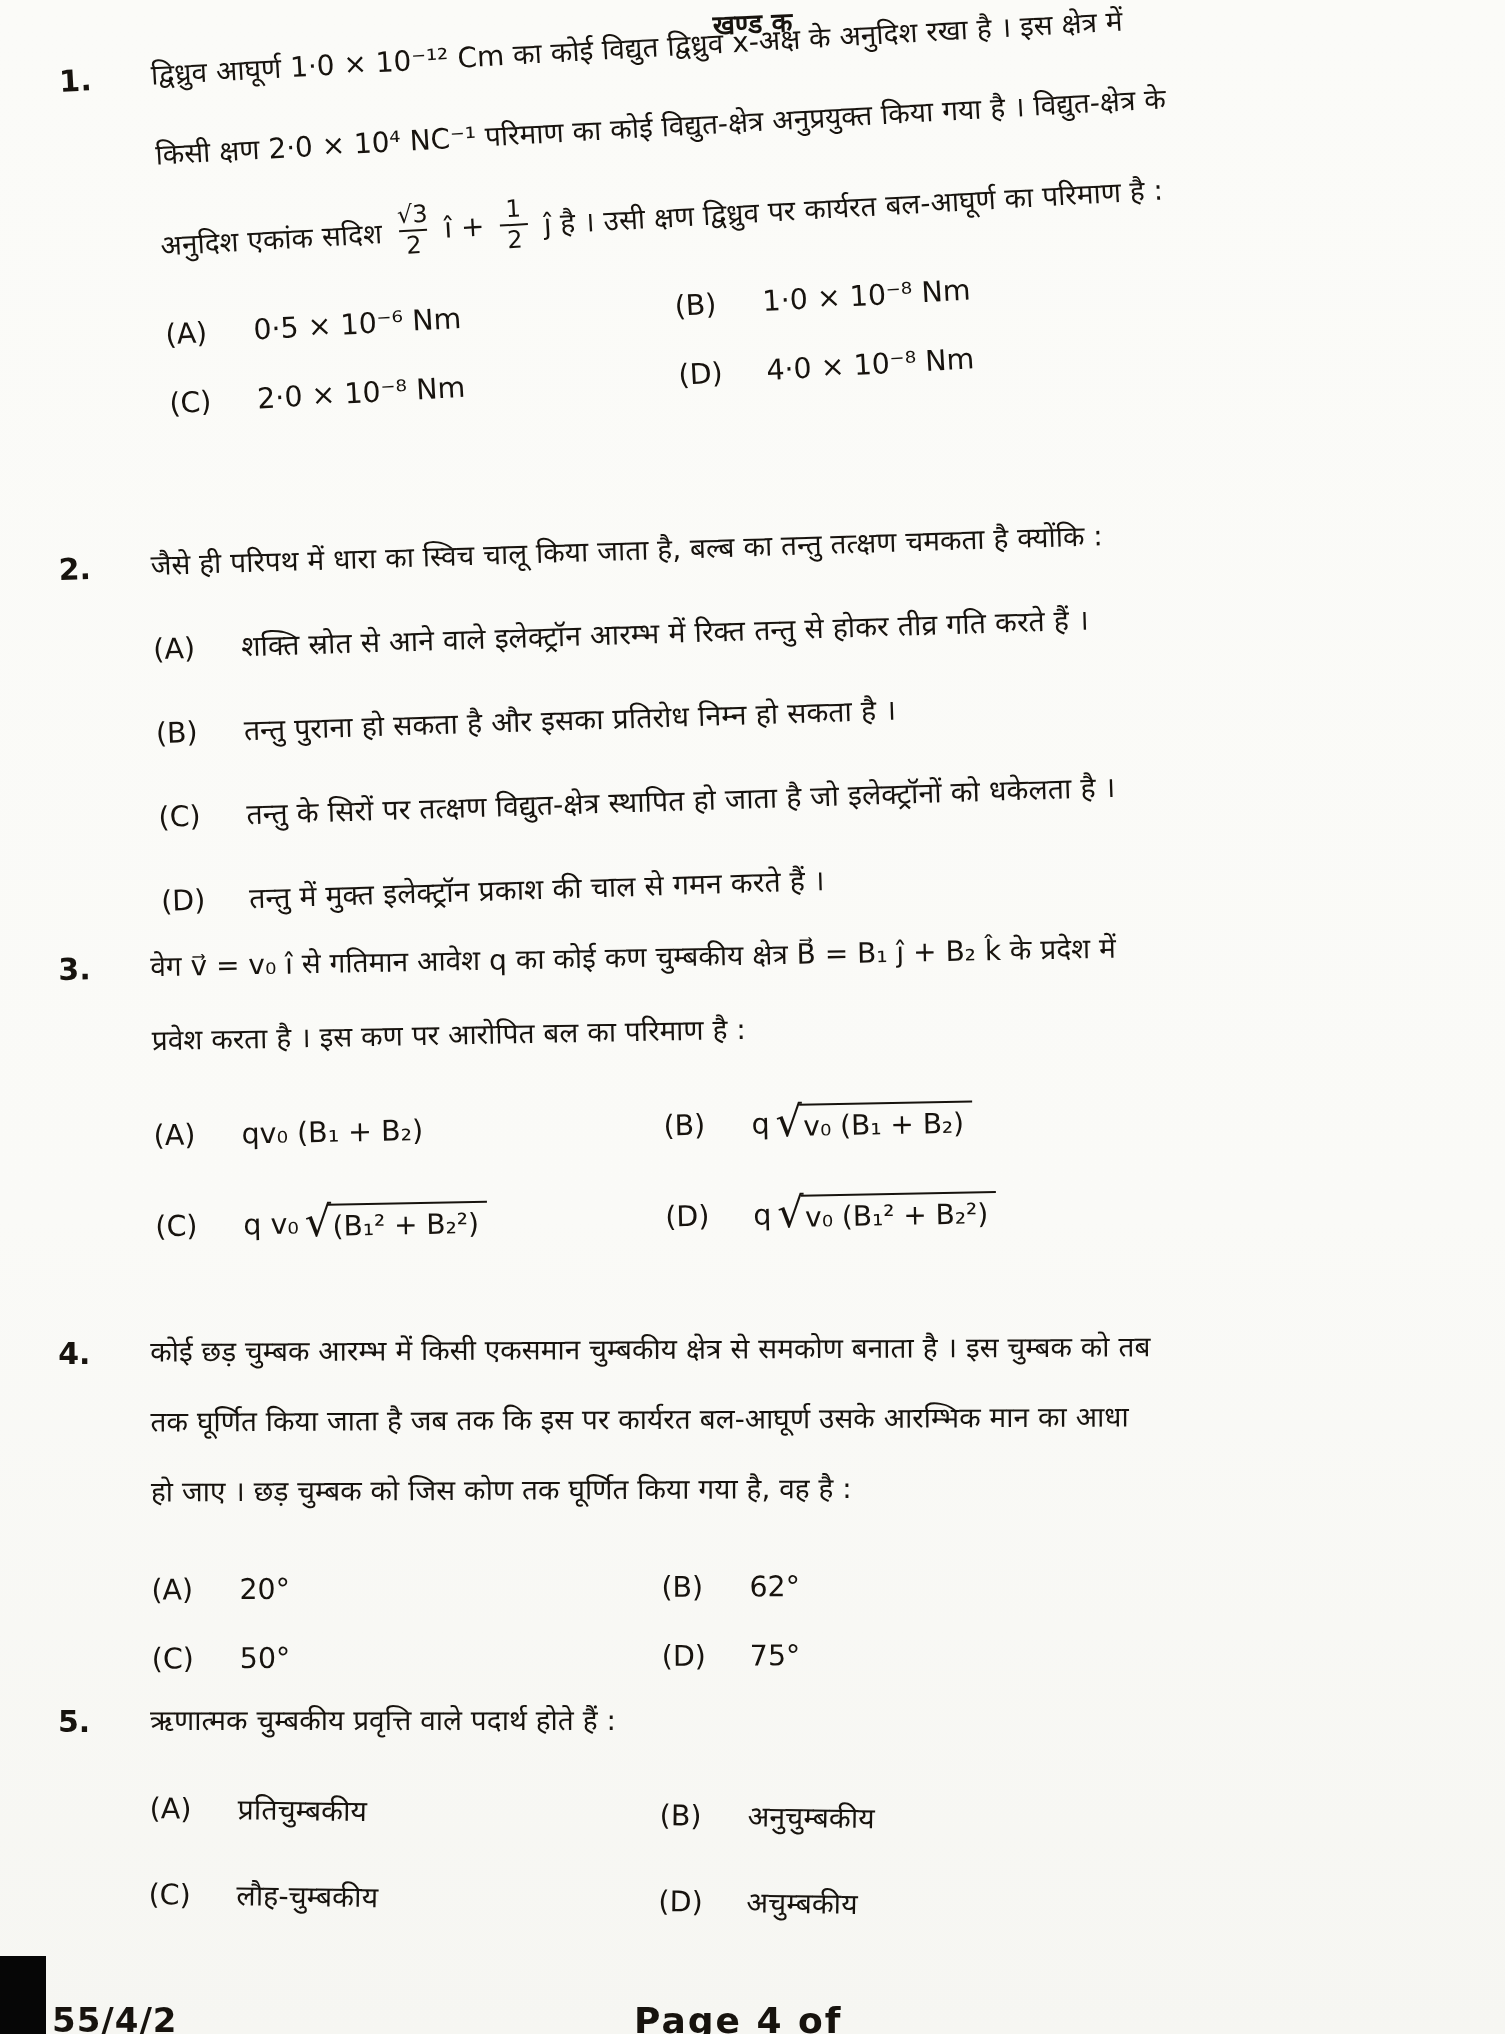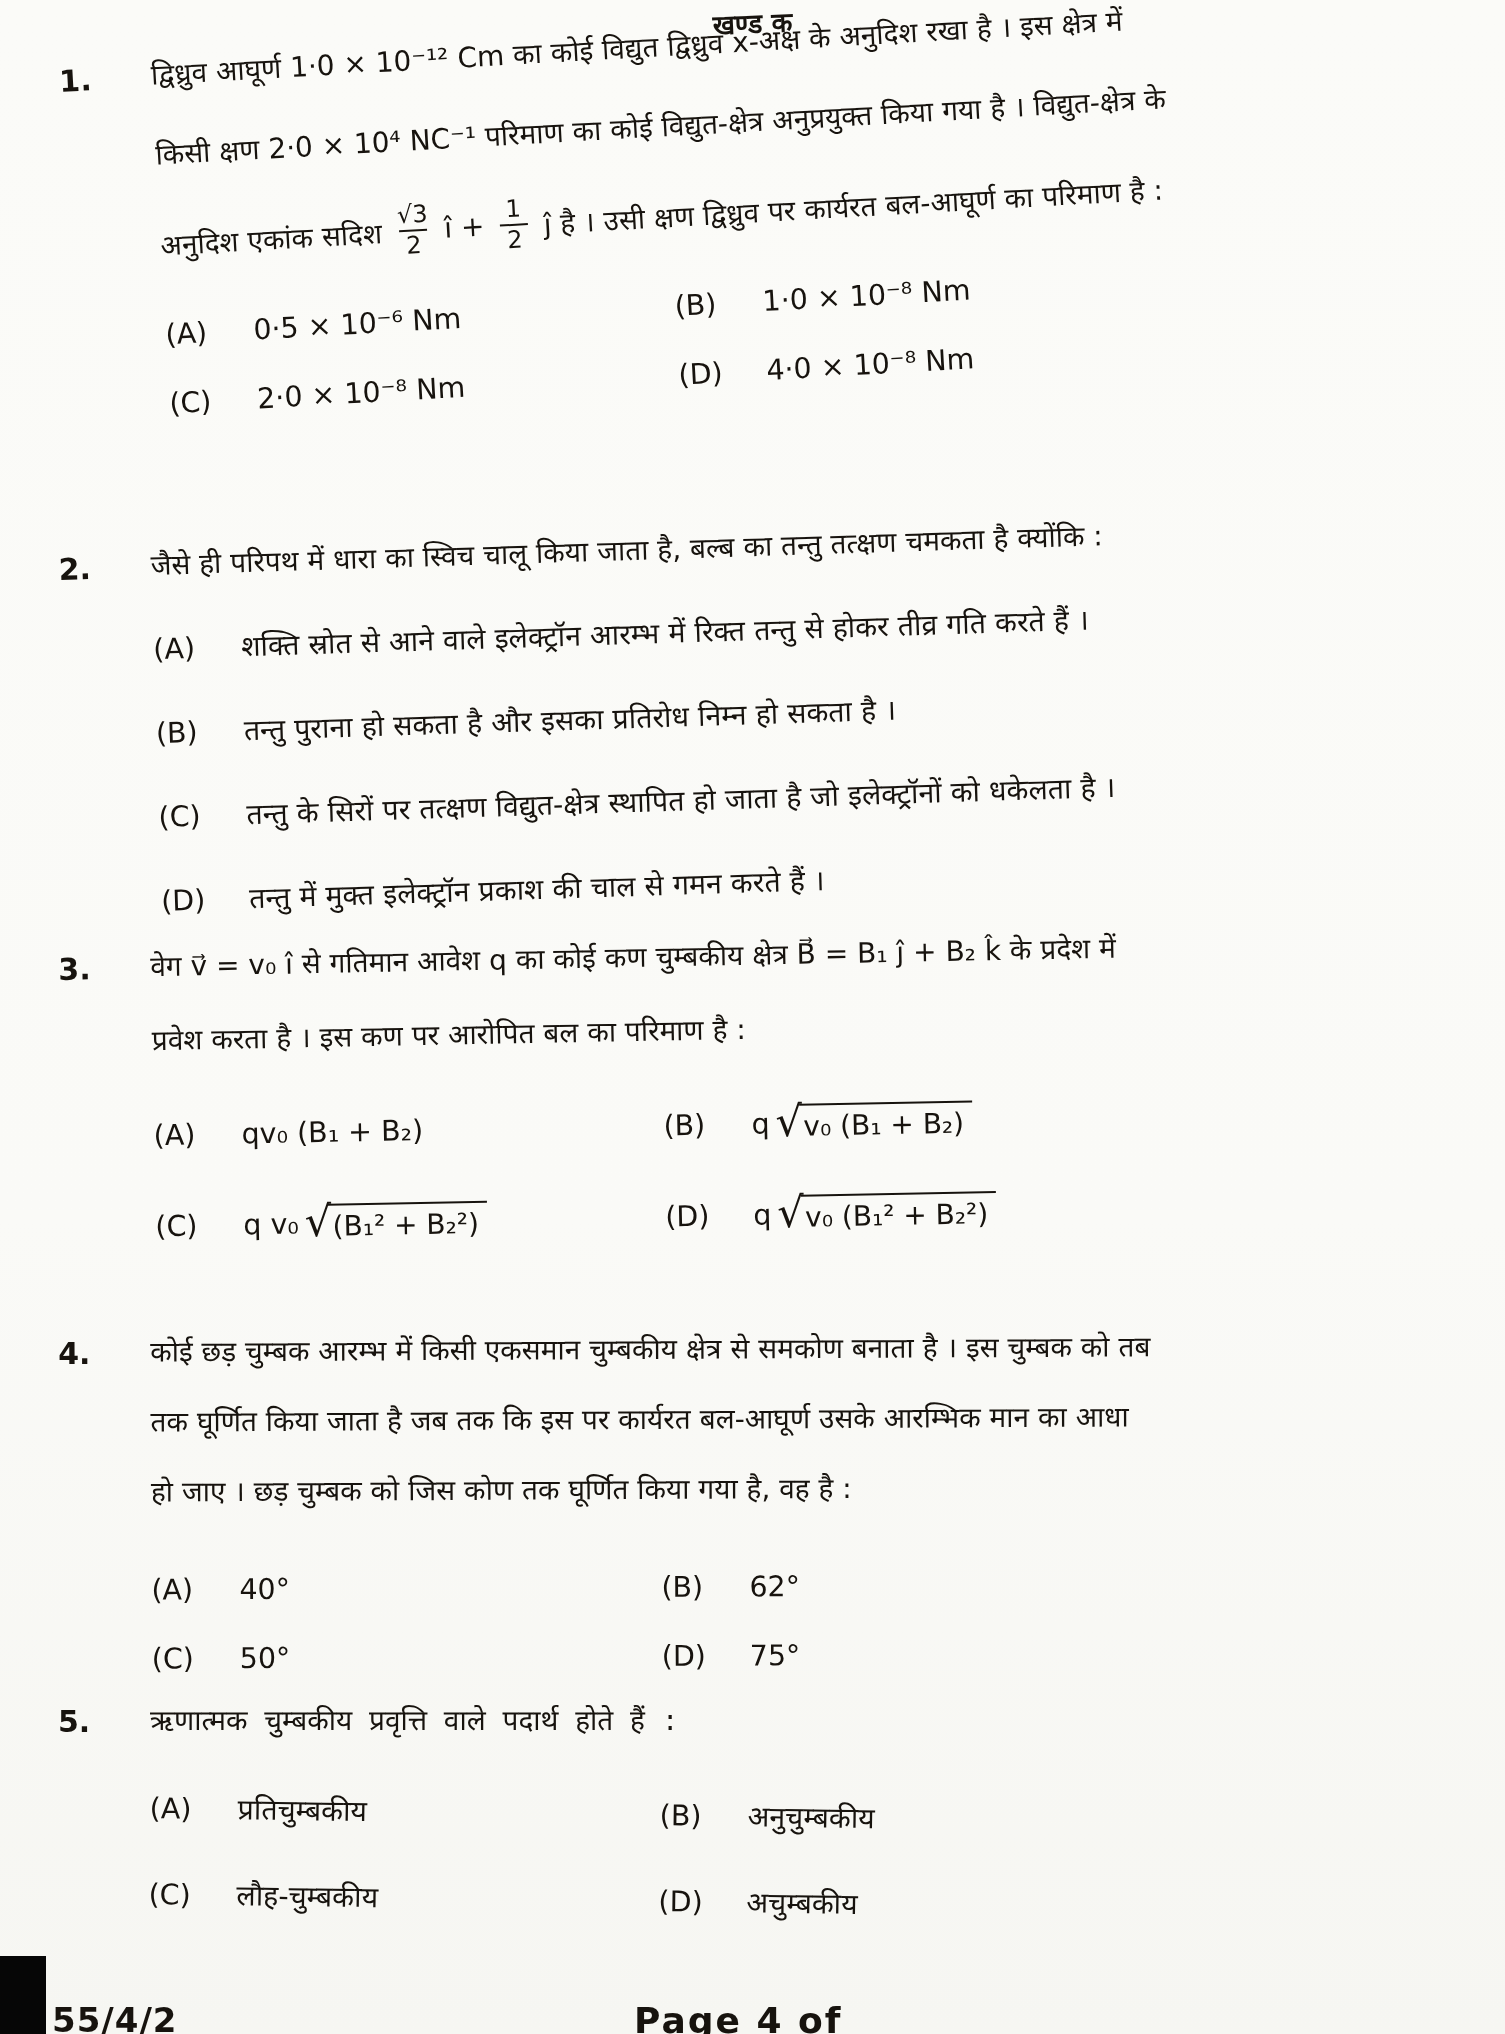--- a/index.html
+++ b/index.html
@@ -58,21 +58,21 @@
   .q3 { top: 948px; transform: rotate(-1.1deg); }
   .q3 .qline { margin-bottom: 36px; }
   .q3 .opts2 { margin-top: 58px; row-gap: 52px; }
   .q3 .opt { align-items: center; }
 
   .q4 { top: 1332px; transform: rotate(-0.3deg); }
   .q4 .qline { margin-bottom: 32px; }
   .q4 .opts2 { margin-top: 64px; row-gap: 36px; }
 
   .q5 { top: 1700px; }
-  .q5 .qline { margin-bottom: 8px; font-family: Liberation Mono, monospace; }
+  .q5 .qline { margin-bottom: 8px; }
   .q5 .opts2 { margin-top: 50px; row-gap: 48px; transform: rotate(0.8deg); transform-origin: 0 0; }
 
   
   .corner-mark { position: absolute; left: 0; top: 1956px; width: 46px; height: 78px; background: #060606; }
   .footer-code { position: absolute; left: 52px; top: 2000px; font-size: 34px; font-weight: 700; letter-spacing: 1px; }
   .footer-page { position: absolute; left: 634px; top: 2000px; font-size: 36px; font-weight: 700; letter-spacing: 2px; }
 </style>
 </head>
 <body>
 
@@ -186,21 +186,21 @@
 
   <section class="q q4">
     <div class="qnum">4.</div>
     <div class="qbody">
       <div class="qline">कोई छड़ चुम्बक आरम्भ में किसी एकसमान चुम्बकीय क्षेत्र से समकोण बनाता है । इस चुम्बक को तब</div>
       <div class="qline">तक घूर्णित किया जाता है जब तक कि इस पर कार्यरत बल-आघूर्ण उसके आरम्भिक मान का आधा</div>
       <div class="qline">हो जाए । छड़ चुम्बक को जिस कोण तक घूर्णित किया गया है, वह है :</div>
       <div class="opts2">
         <div class="opt">
           <span class="olabel">(A)</span>
-          <span class="otext">40°</span>
+          <span class="otext">20°</span>
         </div>
         <div class="opt">
           <span class="olabel">(B)</span>
           <span class="otext">62°</span>
         </div>
         <div class="opt">
           <span class="olabel">(C)</span>
           <span class="otext">50°</span>
         </div>
         <div class="opt">

